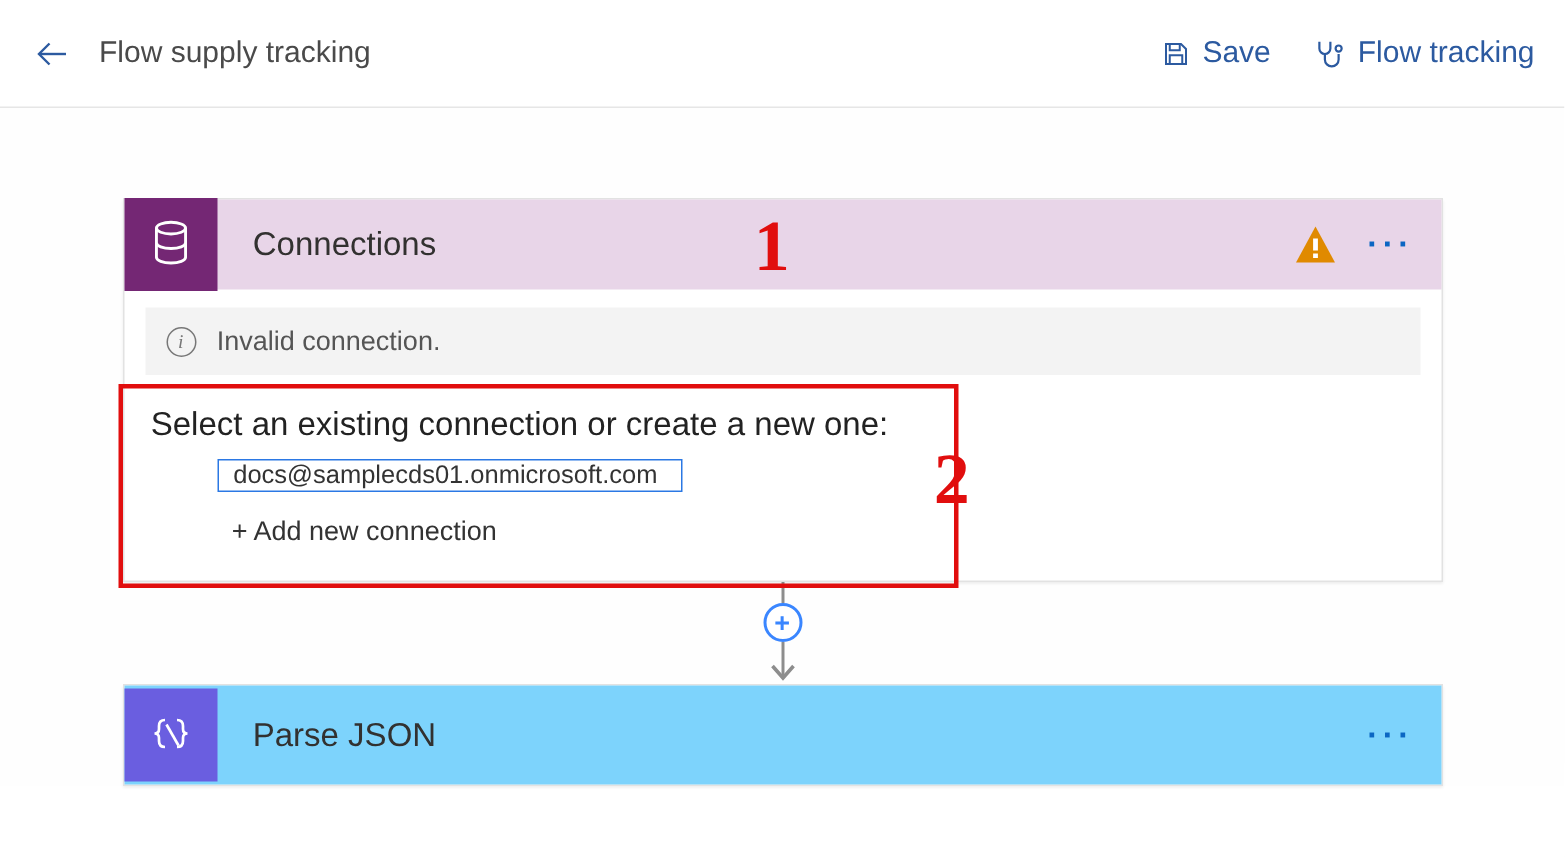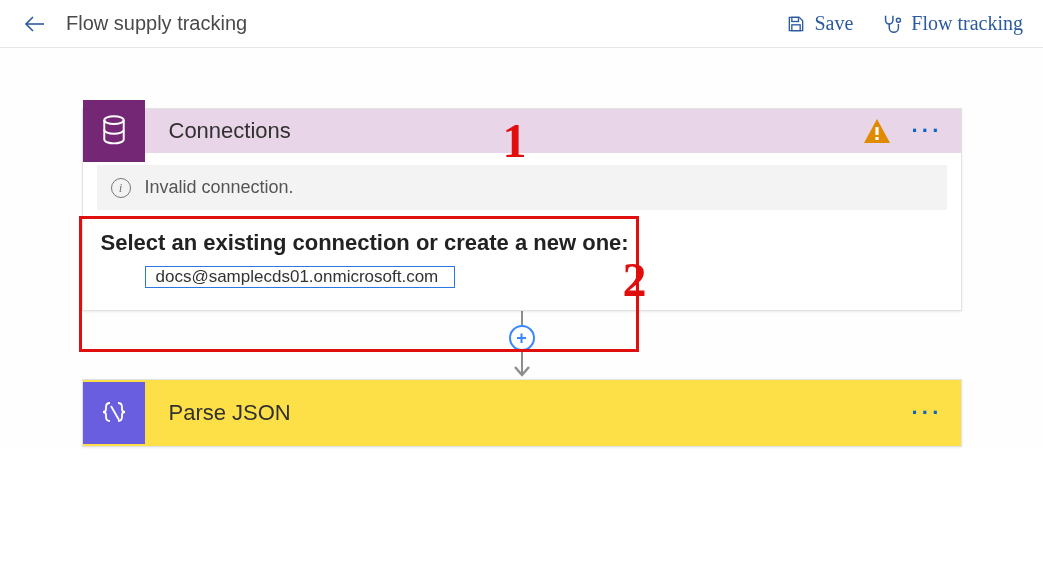--- a/index.html
+++ b/index.html
@@ -7,21 +7,21 @@
     width: 1043px;
     height: 571px;
     font-family: "Segoe UI", Arial, sans-serif;
     background: #ffffff;
     color: #323130;
     overflow: hidden;
   }
 
   
   .topbar {
-    height: 48px;
+    height: 72px;
     border-bottom: 1px solid #e6e6e6;
     display: flex;
     align-items: center;
     padding: 0 20px;
     font-size: 20px;
     color: #4a4a4a;
     justify-content: flex-end;
   }
   .topbar .back {
     width: 28px; height: 28px;
@@ -31,21 +31,20 @@
     color: #2c5aa0;
   }
   .topbar .title { flex: 0 0 auto; font-weight: 400; }
   .topbar .spacer { flex: 1 1 auto; }
   .topbar .action {
     display: flex; align-items: center;
     margin-left: 28px;
     cursor: pointer;
     color: #2c5aa0;
     font-size: 20px;
-    font-family: Liberation Serif, serif;
   }
   .topbar .action .ic { margin-right: 8px; display:flex; align-items:center; }
 
   
   .canvas {
     position: relative;
     padding-top: 60px;
     display: flex;
     flex-direction: column;
     align-items: center;
@@ -54,26 +53,26 @@
 
   .card {
     width: 880px;
     background: #ffffff;
     border: 1px solid #e2e2e2;
     box-shadow: 0 1px 2px rgba(0,0,0,0.08);
   }
 
   
   .hdr {
-    height: 44px;
+    height: 60px;
     display: flex;
     align-items: center;
   }
   .hdr.connections { background: #e8d5e8; }
-  .hdr.json        { background: #fde047; }
+  .hdr.json        { background: #7dd3fc; }
 
   .hdr .tile {
     width: 62px; height: 62px;
     display:flex; align-items:center; justify-content:center;
     color:#fff;
   }
   .hdr.connections .tile { background:#742774; }
   .hdr.json        .tile { background:#6a5ee0; }
 
   .hdr .label { padding-left: 24px; font-size: 22px; color:#323130; }
@@ -96,21 +95,21 @@
     width:20px; height:20px; border:1.5px solid #777; border-radius:50%;
     display:flex; align-items:center; justify-content:center;
     font-size:13px; color:#777; margin-right:14px;
     font-style: italic; font-family: Georgia, serif;
   }
 
   .conn-body {
     padding: 8px 18px 22px 18px;
     position: relative;
   }
-  .conn-prompt { font-size:22px; color:#222; margin-bottom:10px;font-weight:bold; }
+  .conn-prompt { font-size:22px; color:#222; margin-bottom:10px; }
   .conn-input {
     margin-left: 44px;
     width: 310px;
     border:1px solid #2b78e4;
     padding: 0 10px;
     font-size: 17px;
     color:#333;
   }
   .conn-add {
     margin-left: 54px;
@@ -212,20 +211,21 @@
     </div>
 
     <div class="info-banner">
       <span class="i">i</span>
       <span>Invalid connection.</span>
     </div>
 
     <div class="conn-body">
       <div class="conn-prompt">Select an existing connection or create a new one:</div>
       <input class="conn-input" readonly="" value="docs@samplecds01.onmicrosoft.com" style="">
+      <div class="conn-add">+ Add new connection</div>
 
       
       <div class="anno-box" style="left:-4px; top:-6px; width:560px; height:136px;"></div>
       <div class="anno-num" style="left:540px; top:30px;">2</div>
     </div>
 
     <div class="anno-num" style="left:420px; top:4px;">1</div>
   </div>
 
   <div class="connector">

